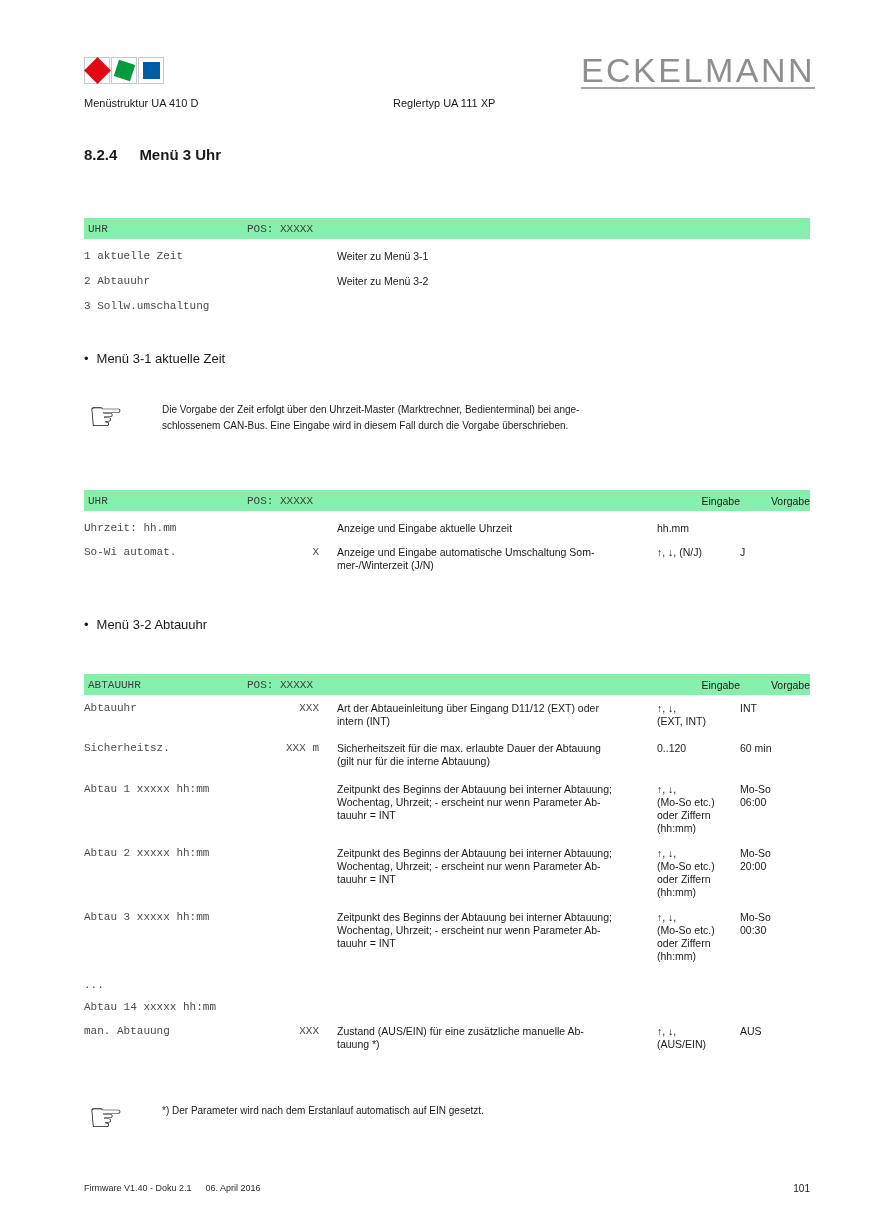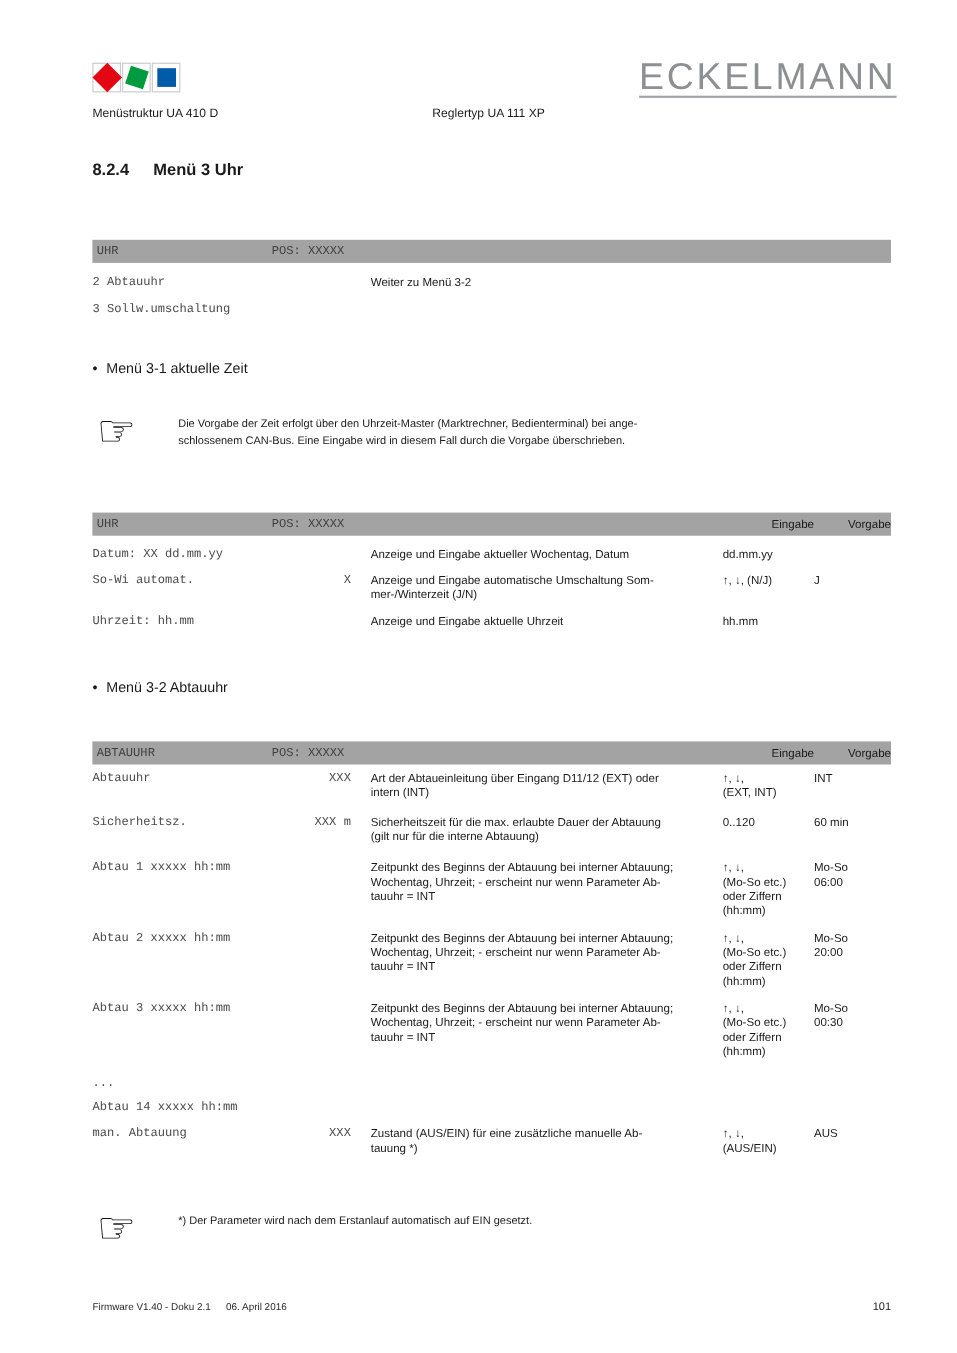--- a/index.html
+++ b/index.html
@@ -22,21 +22,21 @@
   .meta-left   { position:absolute; left:84px;  top:97px; font-size:11px; color:#1a1a1a; }
   .meta-center { position:absolute; left:393px; top:97px; font-size:11px; color:#1a1a1a; }
   
   .heading { position:absolute; left:84px; top:146px; font-size:15px; font-weight:bold; }
   .heading .num { margin-right:22px; }
   
   .main { position:absolute; left:84px; top:218px; width:726px; }
   
   .thead {
     display:grid; grid-template-columns:163px 1fr 83px 70px; align-items:center;
-    background:#a3a3a3; height:21px; font-size:11px;
+    background:#86efac; height:21px; font-size:11px;
   }
   .thead .mono-h { font-family:"Liberation Mono", monospace; color:#3f3f3f; }
   .thead .sans-h { font-size:10.5px; color:#1a1a1a;text-align:right; }
   .trow { display:grid; grid-template-columns:163px 80px 330px 83px 70px; font-size:10.5px; line-height:13px; }
   .c-param { font-family:"Liberation Mono", monospace; font-size:11px; color:#4a4a4a; white-space:pre; }
   .c-value { font-family:"Liberation Mono", monospace; font-size:11px; color:#4a4a4a; text-align:right; padding-right:8px; white-space:pre; }
   .c-desc  { padding-left:10px; white-space:pre-line; color:#1a1a1a; }
   .c-ein   { white-space:pre-line; color:#1a1a1a; }
   .c-vor   { white-space:pre-line; color:#1a1a1a; }
   
@@ -80,20 +80,24 @@
 
   <div class="main">
 
     <div>
       <div class="thead">
         <div class="mono-h" style="padding-left:4px">UHR</div>
         <div class="mono-h">POS: XXXXX</div>
         <div></div>
           <div></div>
       </div>
+      <div class="trow" style="padding-top:11px">
+        <div class="c-param" style="grid-column:1/3">1 aktuelle Zeit</div>
+        <div class="c-desc">Weiter zu Menü 3-1</div>
+      </div>
       <div class="trow" style="padding-top:12px">
         <div class="c-param" style="grid-column:1/3">2 Abtauuhr</div>
         <div class="c-desc">Weiter zu Menü 3-2</div>
       </div>
       <div class="trow" style="padding-top:12px">
         <div class="c-param" style="grid-column:1/3">3 Sollw.umschaltung</div>
       </div>
     </div>
 
     <div class="bullet" style="margin-top:38px">
@@ -108,41 +112,34 @@
     </div>
 
     <div style="margin-top:56px">
       <div class="thead">
         <div class="mono-h" style="padding-left:4px">UHR</div>
         <div class="mono-h">POS: XXXXX</div>
         <div class="sans-h">Eingabe</div>
         <div class="sans-h">Vorgabe</div>
       </div>
       <div class="trow" style="margin-top:11px">
-        <div class="c-param">Datum: XX dd.mm.yy</div>
-        <div class="c-value"></div>
-        <div class="c-desc">Anzeige und Eingabe aktueller Wochentag, Datum</div>
-        <div class="c-ein">dd.mm.yy</div>
+        <div class="c-param">Uhrzeit: hh.mm</div>
+        <div class="c-value"></div>
+        <div class="c-desc">Anzeige und Eingabe aktuelle Uhrzeit</div>
+        <div class="c-ein">hh.mm</div>
         <div class="c-vor"></div>
       </div>
       <div class="trow" style="margin-top:11px">
         <div class="c-param">So-Wi automat.</div>
         <div class="c-value">X</div>
         <div class="c-desc">Anzeige und Eingabe automatische Umschaltung Som-
 mer-/Winterzeit (J/N)</div>
         <div class="c-ein">↑, ↓, (N/J)</div>
         <div class="c-vor">J</div>
       </div>
-      <div class="trow" style="margin-top:11px">
-        <div class="c-param">Uhrzeit: hh.mm</div>
-        <div class="c-value"></div>
-        <div class="c-desc">Anzeige und Eingabe aktuelle Uhrzeit</div>
-        <div class="c-ein">hh.mm</div>
-        <div class="c-vor"></div>
-      </div>
     </div>
 
     <div class="bullet" style="margin-top:45px">
       <span class="dot">•</span>
       <span>Menü 3-2 Abtauuhr</span>
     </div>
 
     <div style="margin-top:42px">
       <div class="thead">
         <div class="mono-h" style="padding-left:4px">ABTAUUHR</div>

